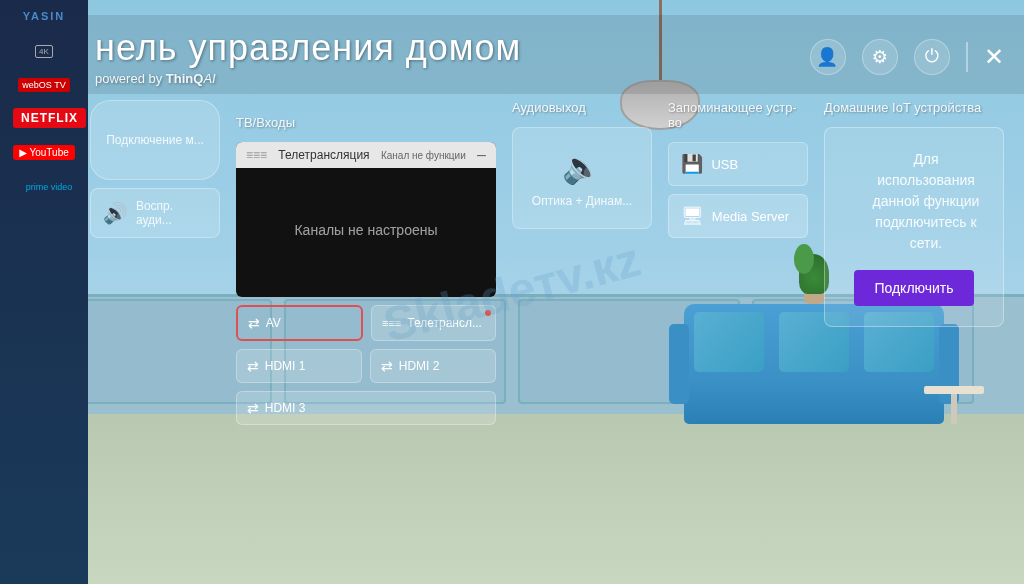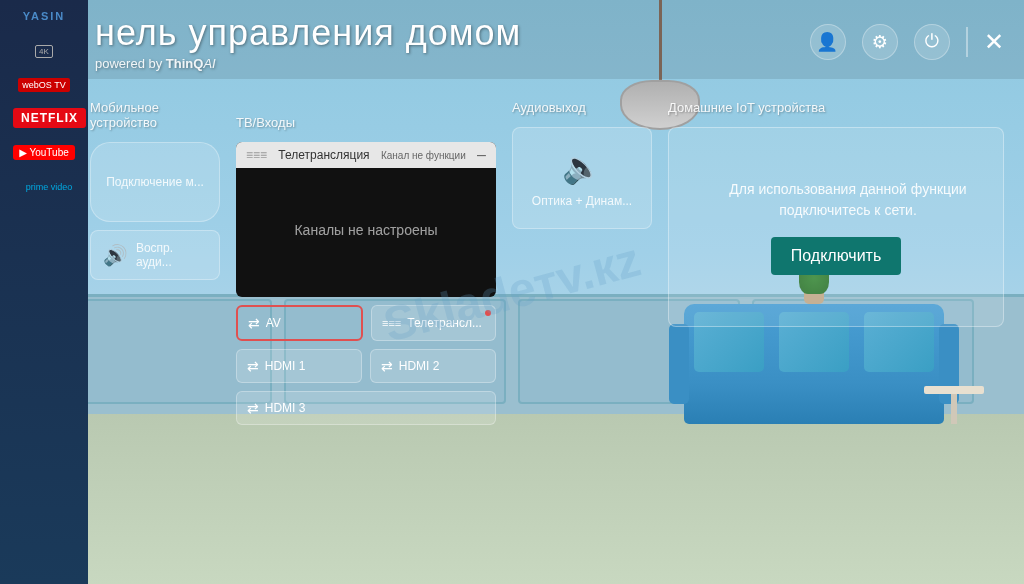--- a/index.html
+++ b/index.html
@@ -470,26 +470,26 @@
       gap: 16px;
       text-align: center;
     }
     .iot-text {
       font-size: 14px;
       color: rgba(255,255,255,0.9);
       line-height: 1.5;
       margin-left: 24px;
     }
     .connect-btn {
-      background: #0f766e;
+      background: #6d28d9;
       color: white;
       border: none;
       border-radius: 4px;
       padding: 10px 20px;
-      font-size: 16px;
+      font-size: 14px;
       cursor: pointer;
       font-weight: 500;
     }
 
     
     .watermark {
       position: absolute;
       top: 50%;
       left: 50%;
       transform: translate(-50%, -50%) rotate(-15deg);
@@ -572,21 +572,21 @@
     <span class="netflix-badge">NETFLIX</span>
   </div>
   <div class="sidebar-item">
     <span class="yt-badge">▶ YouTube</span>
   </div>
   <div class="sidebar-item">
     <span class="prime-badge" style="color:#00a8e0;font-size:9px;margin-left:10px;">prime video</span>
   </div>
 </div>
 
-<div class="topbar" style="position:absolute;top:0;left:85px;right:0;display:flex;align-items:center;padding:12px 20px 8px 10px;">
+<div class="topbar" style="position:absolute;top:15px;left:85px;right:0;display:flex;align-items:center;padding:12px 20px 8px 10px;">
   <div class="topbar-title">
     <h1>нель управления домом</h1>
     <div class="topbar-subtitle">
       <span class="thin">powered by </span><span class="bold">ThinQ</span><span class="thin" style="font-style:italic;">AI</span>
     </div>
   </div>
   <div class="topbar-controls">
     <div class="ctrl-btn">
       <span>👤</span>
     </div>
@@ -599,21 +599,20 @@
     <div class="ctrl-divider"></div>
     <div class="ctrl-close">
       <span>✕</span>
     </div>
   </div>
 </div>
 
 <div class="main-content">
 
   <div class="col col1">
-    <div class="col-label">Мобильное устройство</div>
     <div class="mobile-card">
       <span class="mobile-card-text">Подключение м...</span>
     </div>
     <div class="audio-card">
       <span class="audio-icon">🔊</span>
       <span class="audio-text">Воспр. ауди...</span>
     </div>
   </div>
 
   <div class="col col2">
@@ -657,20 +656,31 @@
   </div>
 
   <div class="col col3">
     <div class="col-label">Аудиовыход</div>
     <div class="audio-output-card">
       <span class="audio-output-icon">🔈</span>
       <span class="audio-output-text">Оптика + Динам...</span>
     </div>
   </div>
 
+  <div class="col col4">
+    <div class="col-label">Запоминающее устр-во</div>
+    <div class="storage-item">
+      <span class="storage-icon">💾</span>
+      <span>USB</span>
+    </div>
+    <div class="storage-item media-server">
+      <span class="storage-icon">🖥</span>
+      <span>Media Server</span>
+    </div>
+  </div>
 
   <div class="col col5">
     <div class="col-label">Домашние IoT устройства</div>
     <div class="iot-card">
       <p class="iot-text">Для использования данной функции подключитесь к сети.</p>
       <button class="connect-btn">Подключить</button>
     </div>
   </div>
 
 </div>

